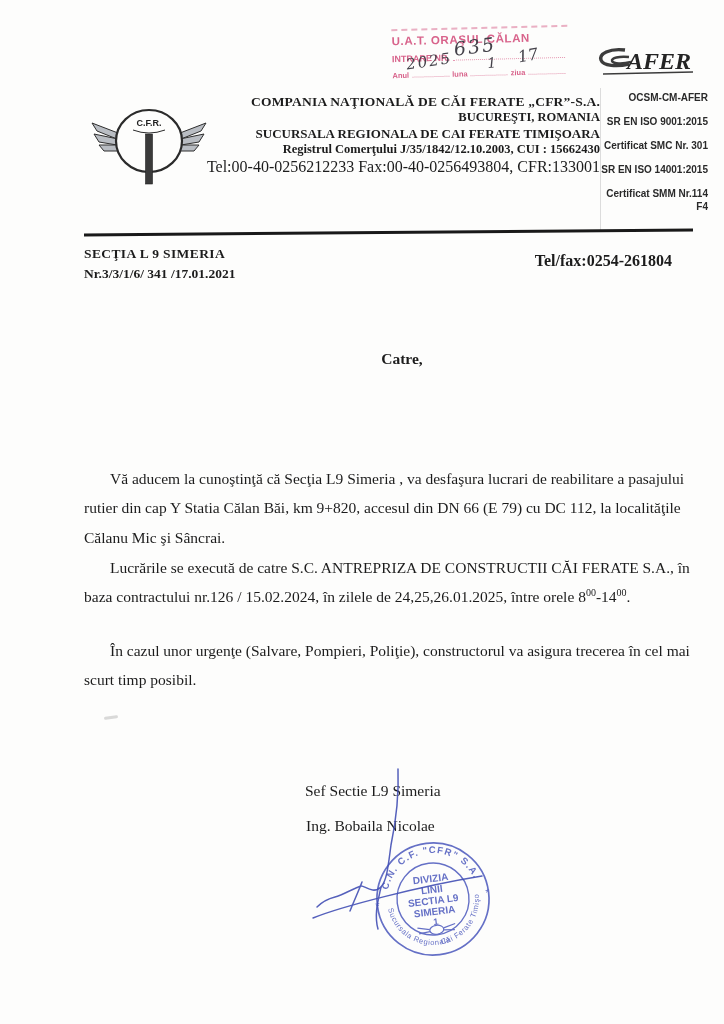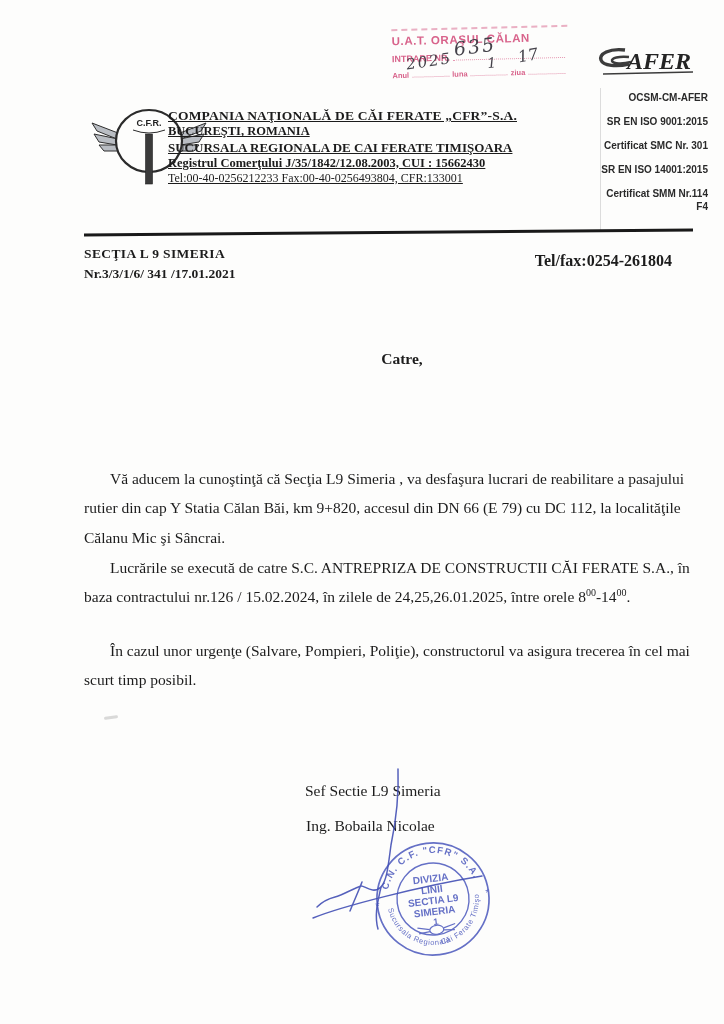--- a/index.html
+++ b/index.html
@@ -26,27 +26,27 @@
   .hand-17{left:126px;top:22px;font-size:16px;transform:rotate(-9deg);border-bottom:1px solid transparent;}
   
   .afer{position:absolute;left:586px;top:44px;width:122px;text-align:center;font-family:"Liberation Sans",sans-serif;}
   .afer-logo{display:block;margin:0 auto 12px auto;}
   .cert-line{font-size:10px;font-weight:bold;color:#2a2a2a;margin-bottom:13px;white-space:nowrap;text-align:right;}
   .cert-line.f4{margin-top:-11px;margin-bottom:15px;}
   .vdiv{position:absolute;left:600px;top:88px;width:1px;height:142px;background:#dcdcdc;}
   
   .cfr-logo{position:absolute;left:90px;top:101px;}
   
-  .header{position:absolute;left:168px;top:108px;width:432px;text-align:left;line-height:1.22;text-decoration:underline;}
+  .header{position:absolute;left:168px;top:94px;width:432px;text-align:right;line-height:1.22;}
   .h1{font-size:13.5px;font-weight:bold;letter-spacing:.2px;}
   .h2{font-size:12.5px;font-weight:bold;}
   .h3{font-size:13px;font-weight:bold;}
   .h4{font-size:12.5px;font-weight:bold;}
   .h5{font-size:12px;}
-  .h6{font-size:12px;}
+  .h6{font-size:16px;}
   .rule{position:absolute;left:84px;top:231px;width:609px;height:3.2px;background:#191919;transform:rotate(-.45deg);}
   
   .sec-name{position:absolute;left:84px;top:246px;font-weight:bold;font-size:13.5px;letter-spacing:.4px;}
   .sec-no{position:absolute;left:84px;top:266px;font-weight:bold;font-size:13.5px;}
   .telfax{position:absolute;right:52px;top:252px;font-weight:bold;font-size:16px;}
   
   .center-line{position:absolute;left:0;width:724px;text-align:center;font-weight:bold;font-size:15.5px;padding-left:40px;}
   .catre{top:350px;}
   .addressee{top:387px;}
   .para{position:absolute;left:84px;width:606px;font-size:15.5px;line-height:29.5px;text-indent:26px;}
@@ -116,21 +116,21 @@
     <ellipse cx="59" cy="40" rx="33" ry="31" fill="#fdfdfc" stroke="#2b2b2b" stroke-width="2.2"></ellipse>
     <text x="59" y="25" text-anchor="middle" font-family="Liberation Sans, sans-serif" font-weight="bold" font-size="9" fill="#222">C.F.R.</text>
     <path d="M43,29 Q59,35 75,29" fill="none" stroke="#2b2b2b" stroke-width="1"></path>
     <rect x="55.5" y="33" width="7" height="50" fill="#3a3a3a" stroke="#222" stroke-width=".6"></rect>
   </svg>
 
   <div class="header">
     <div class="h1">COMPANIA  NAŢIONALĂ  DE CĂI FERATE „CFR”-S.A.</div>
     <div class="h2">BUCUREŞTI, ROMANIA</div>
     <div class="h3">SUCURSALA  REGIONALA  DE CAI FERATE TIMIŞOARA</div>
-    <div class="h4">Registrul Comerţului  J/35/1842/12.08.2003, CUI : 15662430</div>
+    <div class="h4">Registrul Comerţului  J/35/1842/12.10.2003, CUI : 15662430</div>
     <div class="h6">Tel:00-40-0256212233    Fax:00-40-0256493804,   CFR:133001</div>
   </div>
 
   <div class="rule"></div>
 
   <div class="sec-name">SECŢIA  L 9 SIMERIA</div>
   <div class="sec-no">Nr.3/3/1/6/ 341   /17.01.2021</div>
   <div class="telfax">Tel/fax:0254-261804</div>
 
   <div class="center-line catre">Catre,</div>

